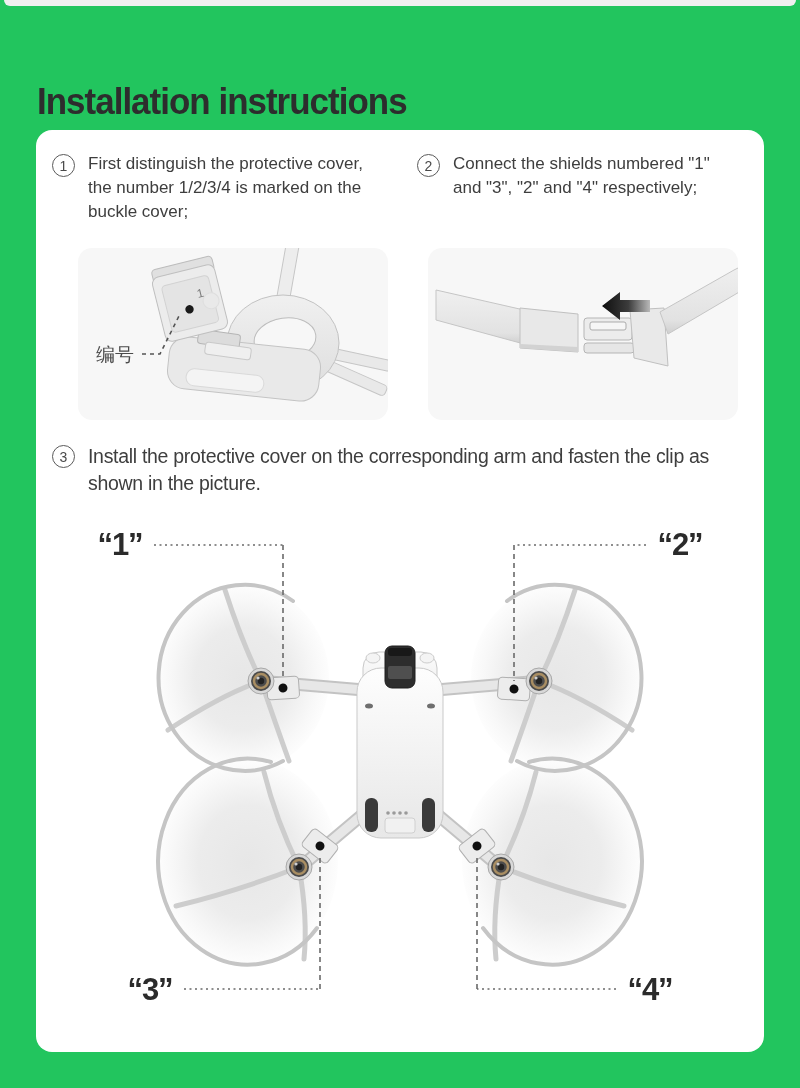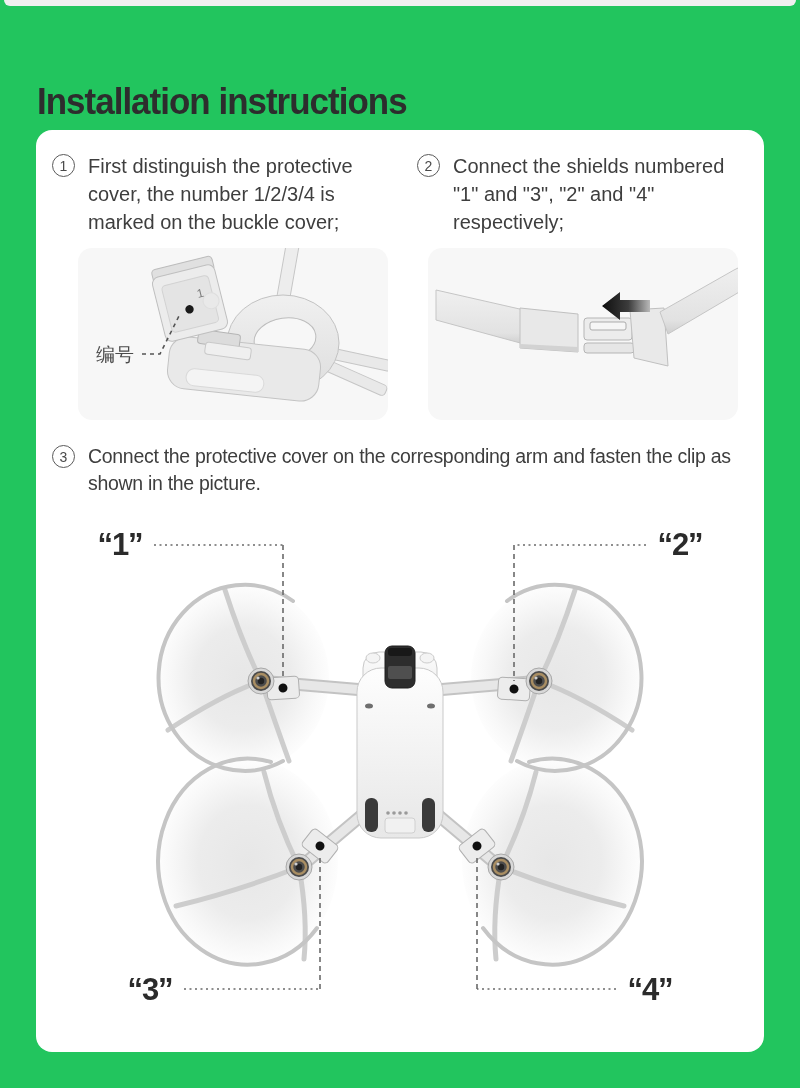--- a/index.html
+++ b/index.html
@@ -5,21 +5,21 @@
   html,body{margin:0;padding:0;}
   body{background:#bfbfbf;font-family:"Liberation Sans",sans-serif;}
   .page{position:relative;width:800px;height:1088px;background:#22c55e;overflow:hidden;margin:0 auto;}
   .top-strip{position:absolute;top:0;left:4px;right:4px;height:6px;background:#f0f0f0;border-radius:0 0 8px 8px;}
   .page-title{position:absolute;left:37px;top:57px;font-size:36px;font-weight:bold;color:#2d2d2d;
     letter-spacing:-1px;transform:scaleX(.97);transform-origin:left;}
   .card{position:absolute;left:36px;top:130px;width:728px;height:922px;background:#ffffff;border-radius:16px;}
   .step{position:absolute;display:flex;gap:13px;align-items:flex-start;}
   .step-circle{flex:0 0 auto;width:23px;height:23px;border:1.6px solid #5a5a5a;border-radius:50%;
     display:flex;align-items:center;justify-content:center;font-size:14px;color:#4a4a4a;margin-top:2px;box-sizing:border-box;}
-  .step-text{font-size:20px;line-height:1.4;color:#3e3e3e;}
+  .step-text{font-size:17px;line-height:1.4;color:#3e3e3e;}
   .step3 .step-text{font-size:19.5px;letter-spacing:-0.3px;}
   .figure{position:absolute;width:310px;height:172px;background:#f7f7f7;border-radius:14px;overflow:hidden;}
   .figure svg{display:block;}
   .drone-wrap{position:absolute;left:0;top:380px;width:728px;height:522px;}
   .lbl{font-weight:bold;font-size:31px;fill:#2b2b2b;letter-spacing:-1px;}
 </style>
 </head>
 <body>
 
 <div class="page">
@@ -110,21 +110,21 @@
           <path d="M202,62 L236,60 L240,118 L206,110 Z" fill="#e9e9e9" stroke="#c0c0c0"></path>
           <path d="M232,64 L306,22 L318,16 L318,40 L240,86 Z" fill="url(#g2)" stroke="#c5c5c5"></path>
         </g>
 
         <path d="M174,58 L192,44 L192,52 L222,52 L222,64 L192,64 L192,72 Z" fill="url(#garrow)"></path>
       </svg>
     </div>
 
     <div class="step step3" style="left:16px;top:313px;width:700px;">
       <div class="step-circle">3</div>
-      <div class="step-text" style="width:672px;">Connect the protective cover on the corresponding arm and fasten the clip as shown in the picture.</div>
+      <div class="step-text" style="width:672px;">Install the protective cover on the corresponding arm and fasten the clip as shown in the picture.</div>
     </div>
 
     <div class="drone-wrap">
       <svg width="728" height="522" viewBox="0 0 728 522">
         <defs>
           <radialGradient id="guard" cx="0.5" cy="0.5" r="0.5">
             <stop offset="0" stop-color="#e7e7e7"></stop>
               <stop offset="0.55" stop-color="#ececec"></stop>
             <stop offset="0.85" stop-color="#f8f8f8"></stop>
               <stop offset="1" stop-color="#fdfdfd"></stop>

